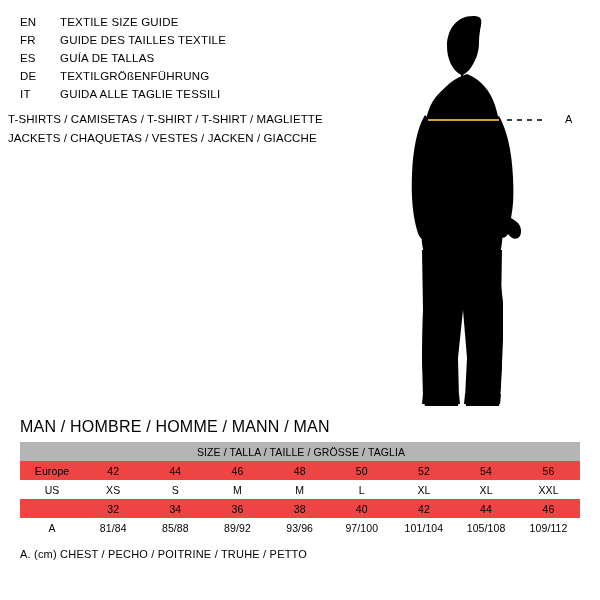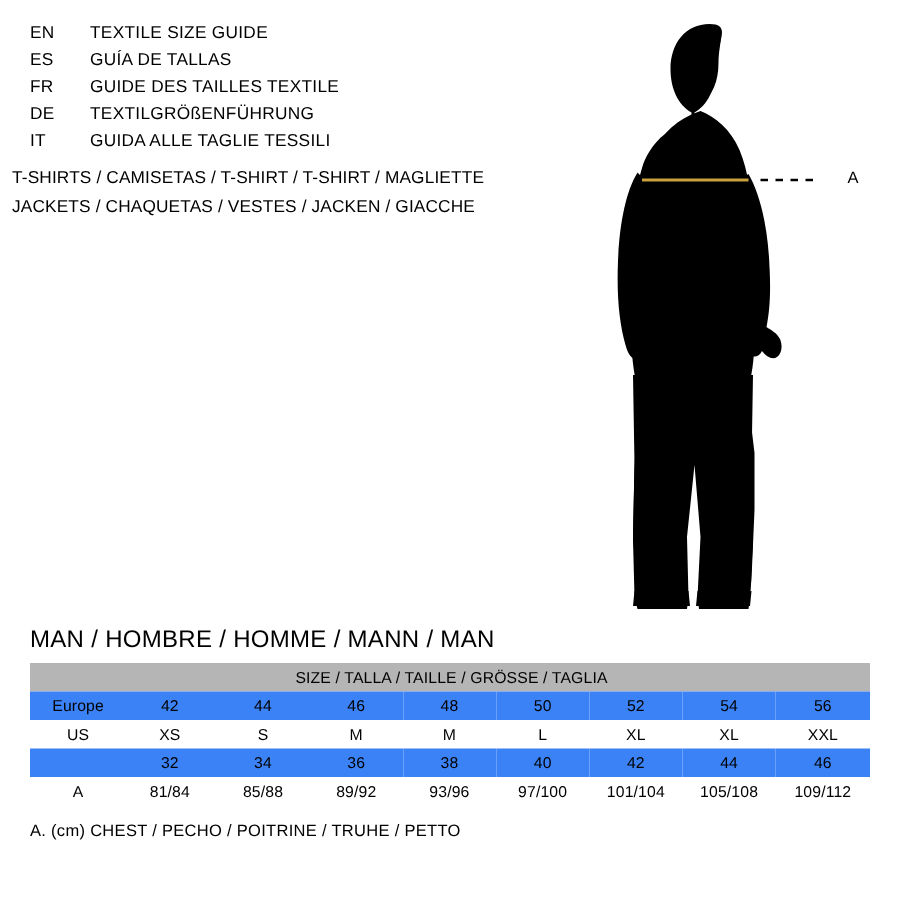--- a/index.html
+++ b/index.html
@@ -102,21 +102,21 @@
     text-align: center;
     font-weight: normal;
     font-size: 10.5px;
     letter-spacing: 0.1px;
   }
   .hdr-row td {
     background: #b5b5b5;
     font-size: 10.5px;
   }
   .row-alt td {
-    background: #3b82f6;
+    background: #ef4444;
     margin-left: 28px;
   }
   .row-plain td {
     background: #ffffff;
   }
   .col-label {
     width: 86px;
     padding-left: 2px !important;
   }
   .cell {
@@ -138,26 +138,26 @@
 <body>
 
 <div class="page">
 
   <div class="lang-block">
     <div class="lang-row">
       <span class="lang-code">EN</span>
       <span class="lang-text">TEXTILE SIZE GUIDE</span>
     </div>
     <div class="lang-row">
+      <span class="lang-code">FR</span>
+      <span class="lang-text">GUIDE DES TAILLES TEXTILE</span>
+    </div>
+    <div class="lang-row">
       <span class="lang-code">ES</span>
       <span class="lang-text">GUÍA DE TALLAS</span>
-    </div>
-    <div class="lang-row">
-      <span class="lang-code">FR</span>
-      <span class="lang-text">GUIDE DES TAILLES TEXTILE</span>
     </div>
     <div class="lang-row">
       <span class="lang-code">DE</span>
       <span class="lang-text">TEXTILGRÖßENFÜHRUNG</span>
     </div>
     <div class="lang-row">
       <span class="lang-code">IT</span>
       <span class="lang-text">GUIDA ALLE TAGLIE TESSILI</span>
     </div>
   </div>

